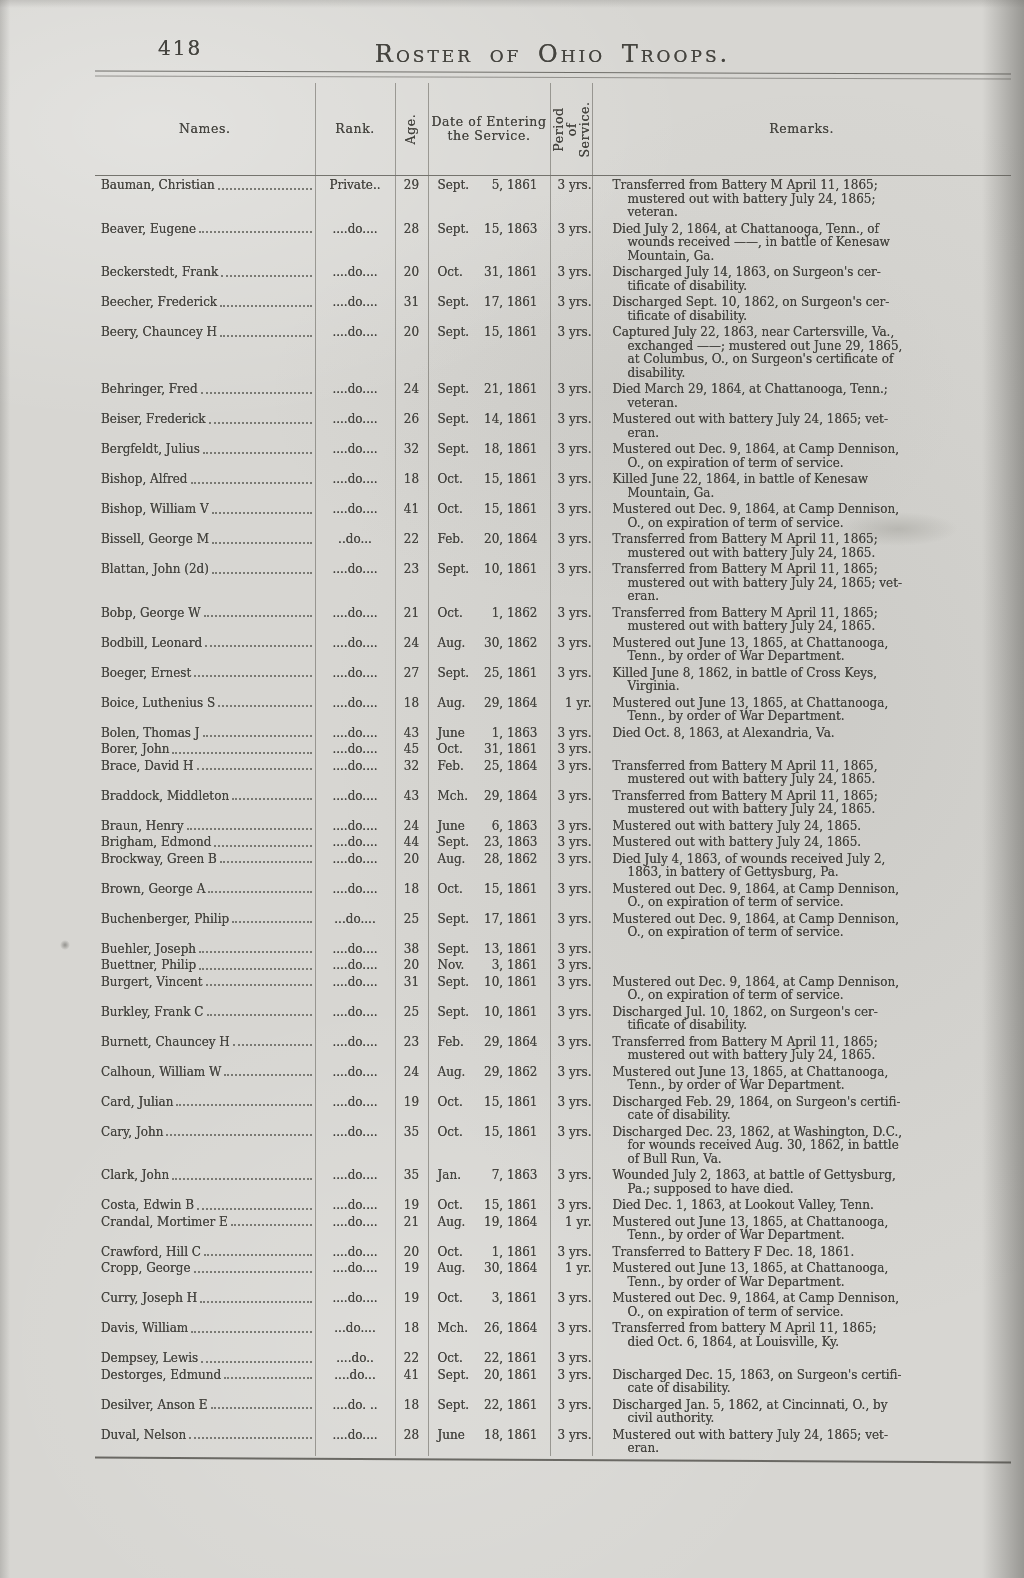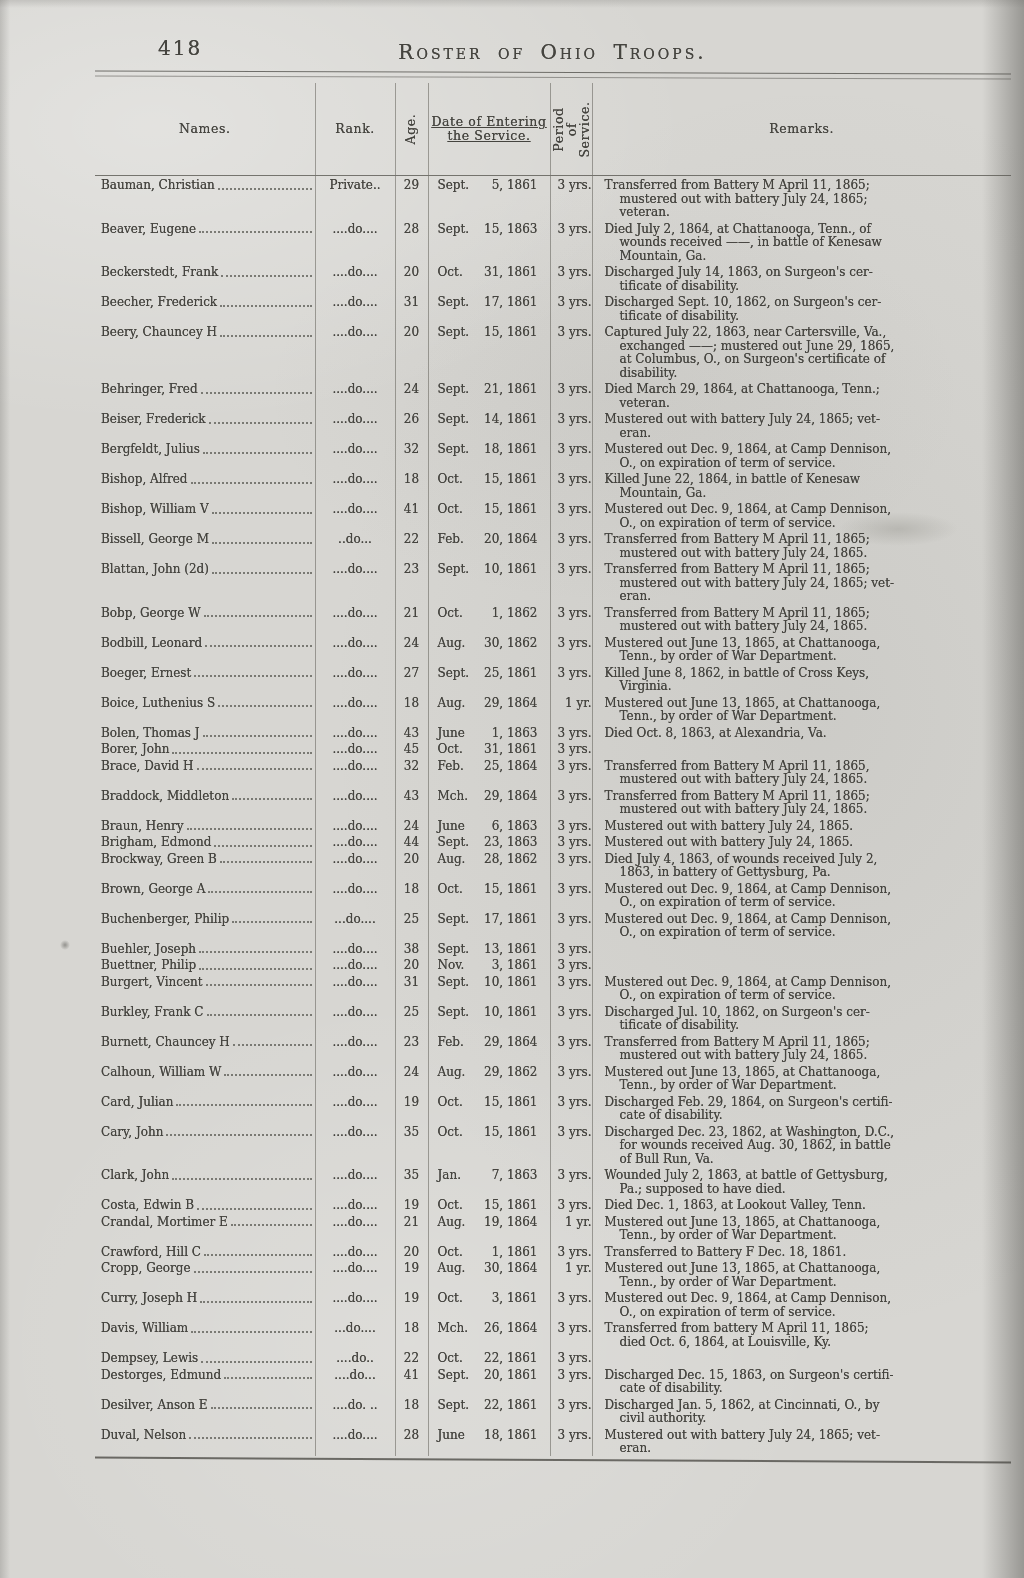--- a/index.html
+++ b/index.html
@@ -20,48 +20,48 @@
   .edge-left{position:absolute;top:0;left:0;width:10px;height:100%;
     background:linear-gradient(to right, rgba(105,104,100,.28), rgba(105,104,100,0));}
   .edge-top{position:absolute;top:0;left:0;width:100%;height:8px;
     background:linear-gradient(to bottom, rgba(105,104,100,.22), rgba(105,104,100,0));}
   .stain{position:absolute;border-radius:50%;pointer-events:none;}
   .stain.s1{left:838px;top:512px;width:120px;height:34px;background:radial-gradient(closest-side,rgba(140,139,132,.35),rgba(140,139,132,0));}
   .stain.s2{left:60px;top:940px;width:10px;height:10px;background:radial-gradient(closest-side,rgba(80,79,74,.5),rgba(80,79,74,0));}
 
   .pageno{position:absolute;left:118px;top:36px;font-size:20px;letter-spacing:2px;margin-left:40px;}
   .booktitle{position:absolute;left:95px;top:40px;width:915px;text-align:center;
-    font-variant:small-caps;font-size:20px;letter-spacing:3px;word-spacing:6px;}
+    font-variant:small-caps;font-size:24px;letter-spacing:3px;word-spacing:6px;}
 
   .tablewrap{position:absolute;left:95px;top:72px;width:916px;}
   .rule-double{height:4px;border-top:1px solid rgba(84,83,78,.8);border-bottom:1px solid rgba(84,83,78,.55);transform:rotate(.18deg);}
   .rule-bottom{margin-top:3px;border-top:2px solid rgba(74,73,68,.78);transform:rotate(.3deg);}
 
   table.roster{width:100%;border-collapse:collapse;table-layout:fixed;margin-top:5px;}
   .roster col.c1{width:220px}.roster col.c2{width:80px}.roster col.c3{width:33px}
   .roster col.c4{width:122px}.roster col.c5{width:42px}
   .roster th,.roster td{border-left:1px solid rgba(98,97,90,.55);padding:0;vertical-align:top;}
   .roster th:first-child,.roster td:first-child{border-left:none;}
   .roster thead th{height:92px;vertical-align:middle;border-bottom:1px solid rgba(90,89,83,.8);
     font-weight:normal;font-size:12.5px;letter-spacing:.6px;text-align:center;line-height:14px;}
   .rotwrap{display:flex;align-items:center;justify-content:center;height:92px;overflow:visible;}
   .rot{transform:rotate(-90deg);white-space:nowrap;font-size:12.5px;}
   .rot2{transform:rotate(-90deg);width:66px;line-height:13px;text-align:center;font-size:12.5px;}
-  .hdr-date{padding:0 6px;text-decoration:underline;}
+  .hdr-date{padding:0 6px;}
 
   .roster tbody td{font-size:12px;line-height:13.5px;padding-top:3px;}
   td.c-name{padding-left:6px;}
   td.c-name .cellflex{display:flex;align-items:flex-end;}
   td.c-name .nm{white-space:nowrap;}
   td.c-name .leader{flex:1;border-bottom:2px dotted rgba(90,89,83,.75);margin:0 3px 3px 3px;min-width:6px;}
   td.c-rank{text-align:center;white-space:nowrap;}
   td.c-age{text-align:center;}
   td.c-date .cellflex{display:flex;justify-content:space-between;padding:0 12px 0 9px;}
   td.c-period{text-align:right;white-space:nowrap;}
-  td.c-remarks{padding-left:12px;}
+  td.c-remarks{padding-left:20px;}
   .rl{white-space:nowrap;}
   .rl.cont{padding-left:15px;}
 </style>
 </head>
 <body>
 
 <div class="page">
   <div class="edge-left"></div>
   <div class="edge-top"></div>
   <div class="edge-right"></div>

